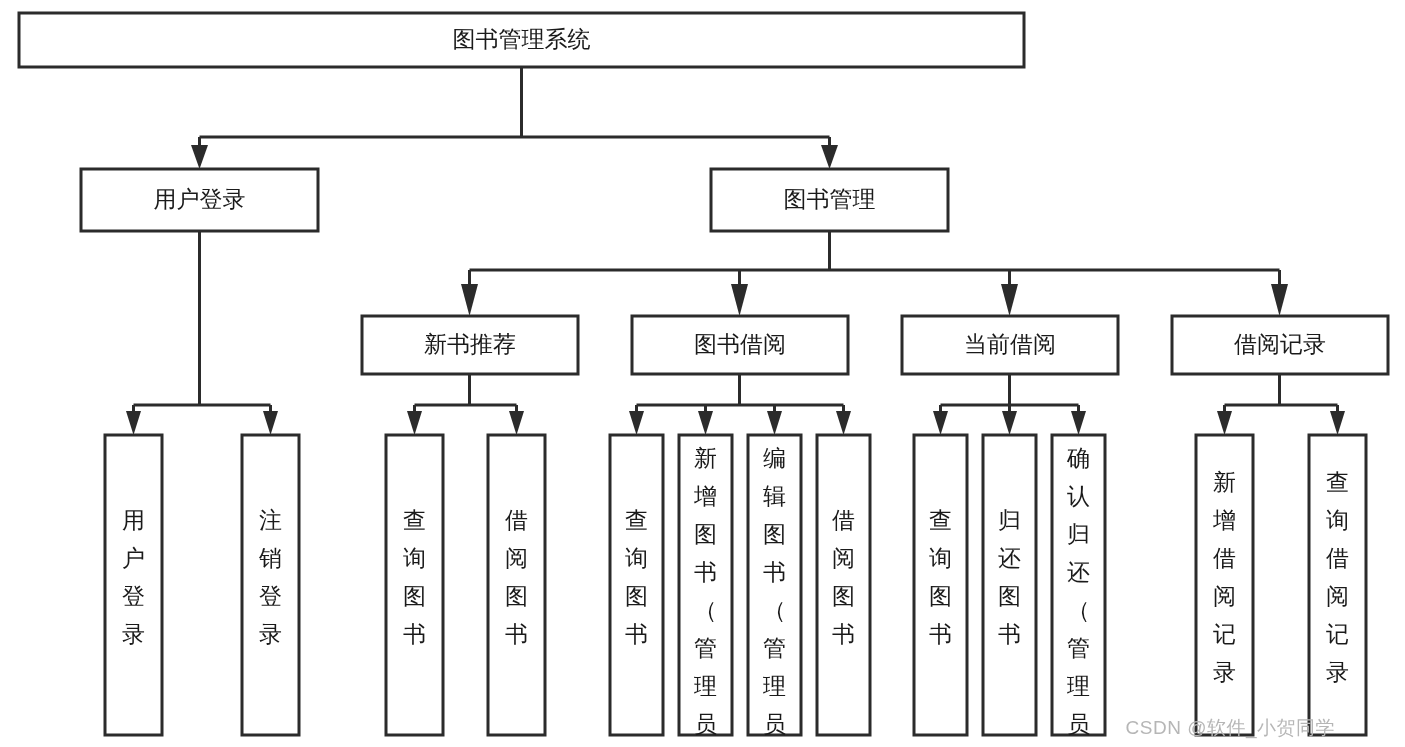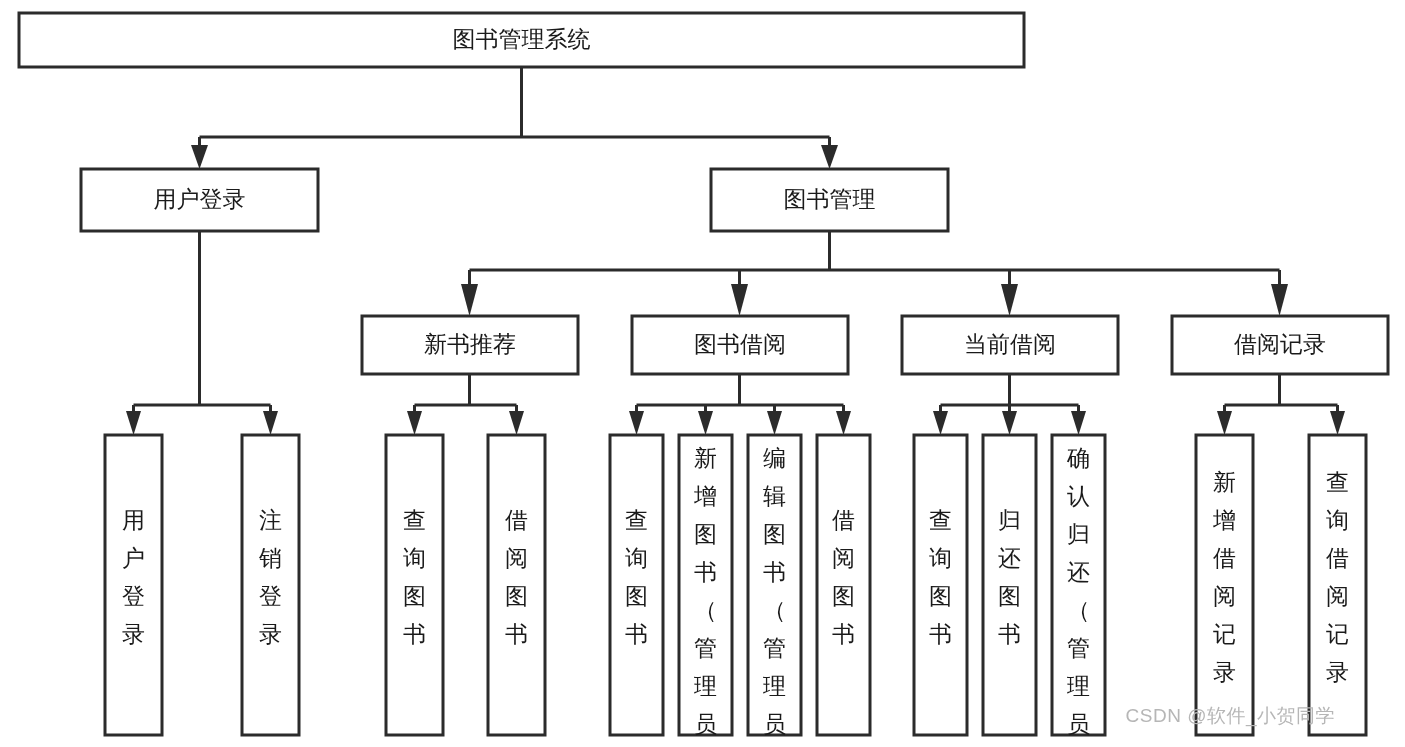--- a/index.html
+++ b/index.html
@@ -50,21 +50,21 @@
   }
   .node-label-v {
     fill: #1a1a1a;
     font-family: "Liberation Sans", "DejaVu Sans", sans-serif;
     font-size: 23px;
     text-anchor: middle;
   }
   .watermark {
     position: absolute;
     right: 8px;
-    bottom: 18px;
+    bottom: 6px;
     font-family: "Liberation Sans", "DejaVu Sans", sans-serif;
     font-size: 19px;
     color: #b6b6b6;
     letter-spacing: 0.5px;
     white-space: nowrap;
     pointer-events: none;
   }
 </style>
 </head>
 <body>

